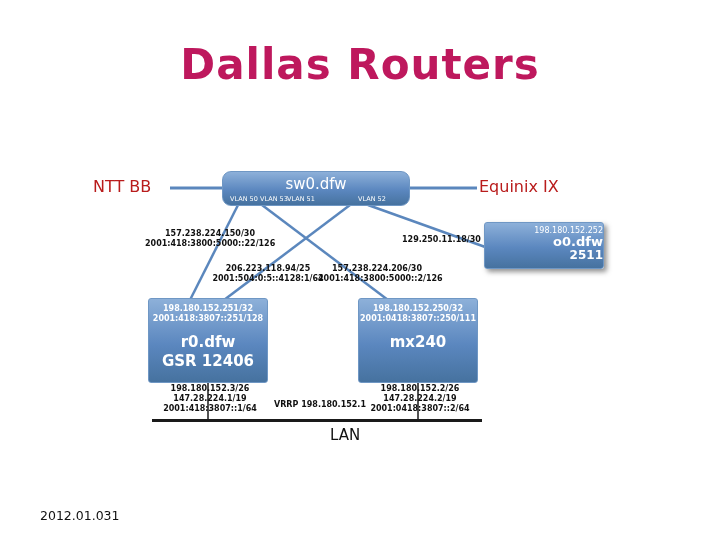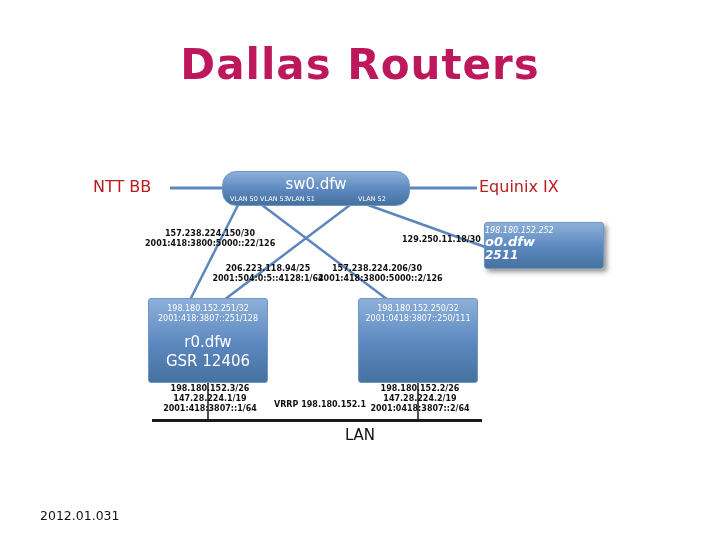--- a/index.html
+++ b/index.html
@@ -13,42 +13,42 @@
     font-size:42px;font-weight:bold;color:#be185d;letter-spacing:1px;z-index:3;
   }
   .ext-label{
     position:absolute;font-size:16px;color:#b91c1c;z-index:3;white-space:nowrap;
   }
   .node{
     position:absolute;z-index:2;color:#fff;
     background:linear-gradient(180deg,#8db0d9 0%,#5b87bf 55%,#46729f 100%);
     border:1px solid #6f97c4;border-radius:4px;box-sizing:border-box;
   }
-  .switch{left:222px;top:171px;width:188px;height:35px;border-radius:14px;}
+  .switch{left:222px;top:171px;width:188px;height:35px;border-radius:9px;}
   .sw-name{text-align:center;font-size:15px;margin-top:3px;}
   .vlan-row{position:absolute;left:0;bottom:1px;width:100%;height:9px;}
   .vlan{position:absolute;font-size:6.5px;white-space:nowrap;color:#fff;}
   .oob-box{
     left:484px;top:222px;width:120px;height:47px;border-radius:3px;
-    box-shadow:3px 3px 5px rgba(60,60,60,0.55);text-align:left;font-style:italic;
+    box-shadow:3px 3px 5px rgba(60,60,60,0.55);text-align:right;
   }
   .oob-ip{font-size:8px;margin-top:3px;}
   .oob-name{font-size:13px;font-weight:bold;line-height:14px;}
   .oob-model{font-size:12px;font-weight:bold;line-height:13px;}
   .router{top:298px;width:120px;height:85px;border-radius:3px;text-align:center;}
-  .r-ip{font-size:8px;font-weight:normal;line-height:10px;white-space:nowrap;}
+  .r-ip{font-size:8px;font-weight:bold;line-height:10px;white-space:nowrap;}
   .router .r-ip:first-child{margin-top:5px;}
-  .r-name{font-size:15px;font-weight:normal;line-height:19px;}
+  .r-name{font-size:15px;font-weight:bold;line-height:19px;}
   .r-gap{height:9px;}
   .link-label{
     position:absolute;z-index:3;font-size:8px;font-weight:bold;color:#111;
     text-align:center;line-height:10px;white-space:nowrap;
   }
   .lan-bar{position:absolute;left:152px;top:419px;width:330px;height:3px;background:#1a1a1a;z-index:2;}
-  .lan-label{position:absolute;left:330px;top:426px;width:60px;text-align:center;font-size:15px;color:#111;z-index:3;}
+  .lan-label{position:absolute;left:330px;top:426px;width:60px;font-size:15px;color:#111;z-index:3;}
   .footer{position:absolute;left:28px;top:508px;font-size:12.5px;color:#111;z-index:3;margin-left:12px;}
 </style>
 </head>
 <body>
 
 <div class="stage">
 
   <svg class="wires" viewBox="0 0 720 540">
     <line x1="170" y1="188" x2="223" y2="188" stroke="#5b87bd" stroke-width="3"></line>
     <line x1="409" y1="188" x2="477" y2="188" stroke="#5b87bd" stroke-width="3"></line>
@@ -86,20 +86,21 @@
     <div class="r-ip">2001:418:3807::251/128</div>
     <div class="r-gap"></div>
     <div class="r-name">r0.dfw</div>
     <div class="r-name">GSR 12406</div>
   </div>
 
   <div class="node router" style="left:358px">
     <div class="r-ip">198.180.152.250/32</div>
     <div class="r-ip">2001:0418:3807::250/111</div>
     <div class="r-gap"></div>
+    <div class="r-name">mx240</div>
   </div>
 
   <div class="link-label" style="left:145px;top:229px;width:130px">
     <div>157.238.224.150/30</div>
     <div>2001:418:3800:5000::22/126</div>
   </div>
 
   <div class="link-label" style="left:402px;top:235px;width:74px">
     <div>129.250.11.18/30</div>
   </div>

